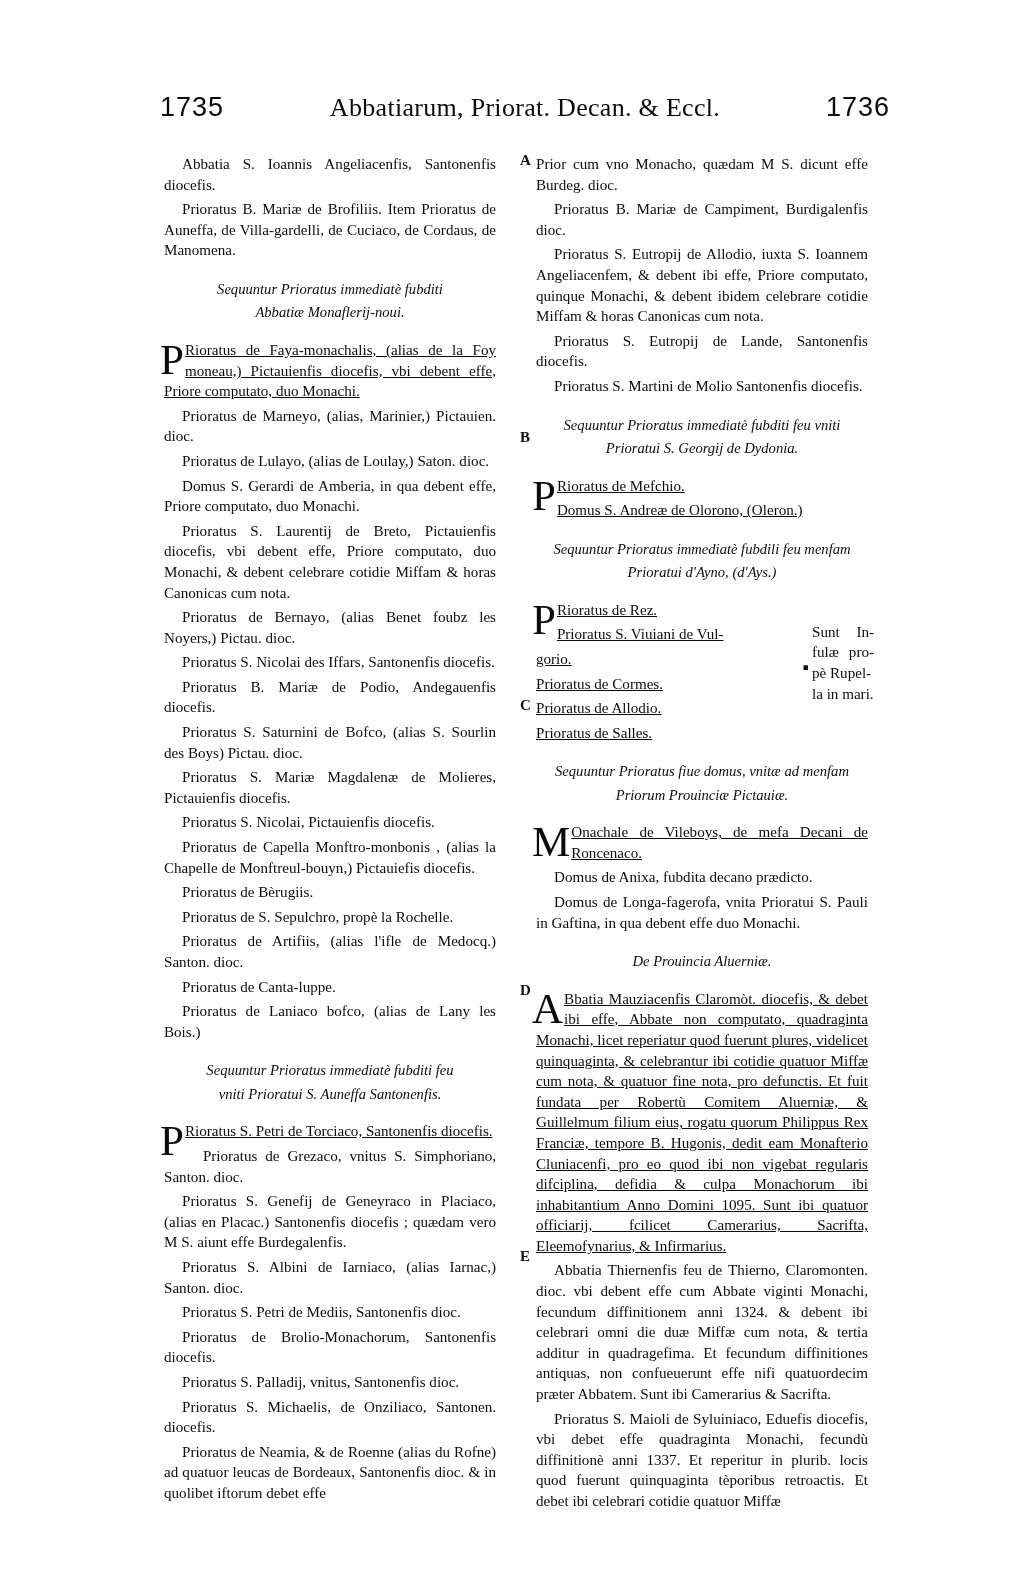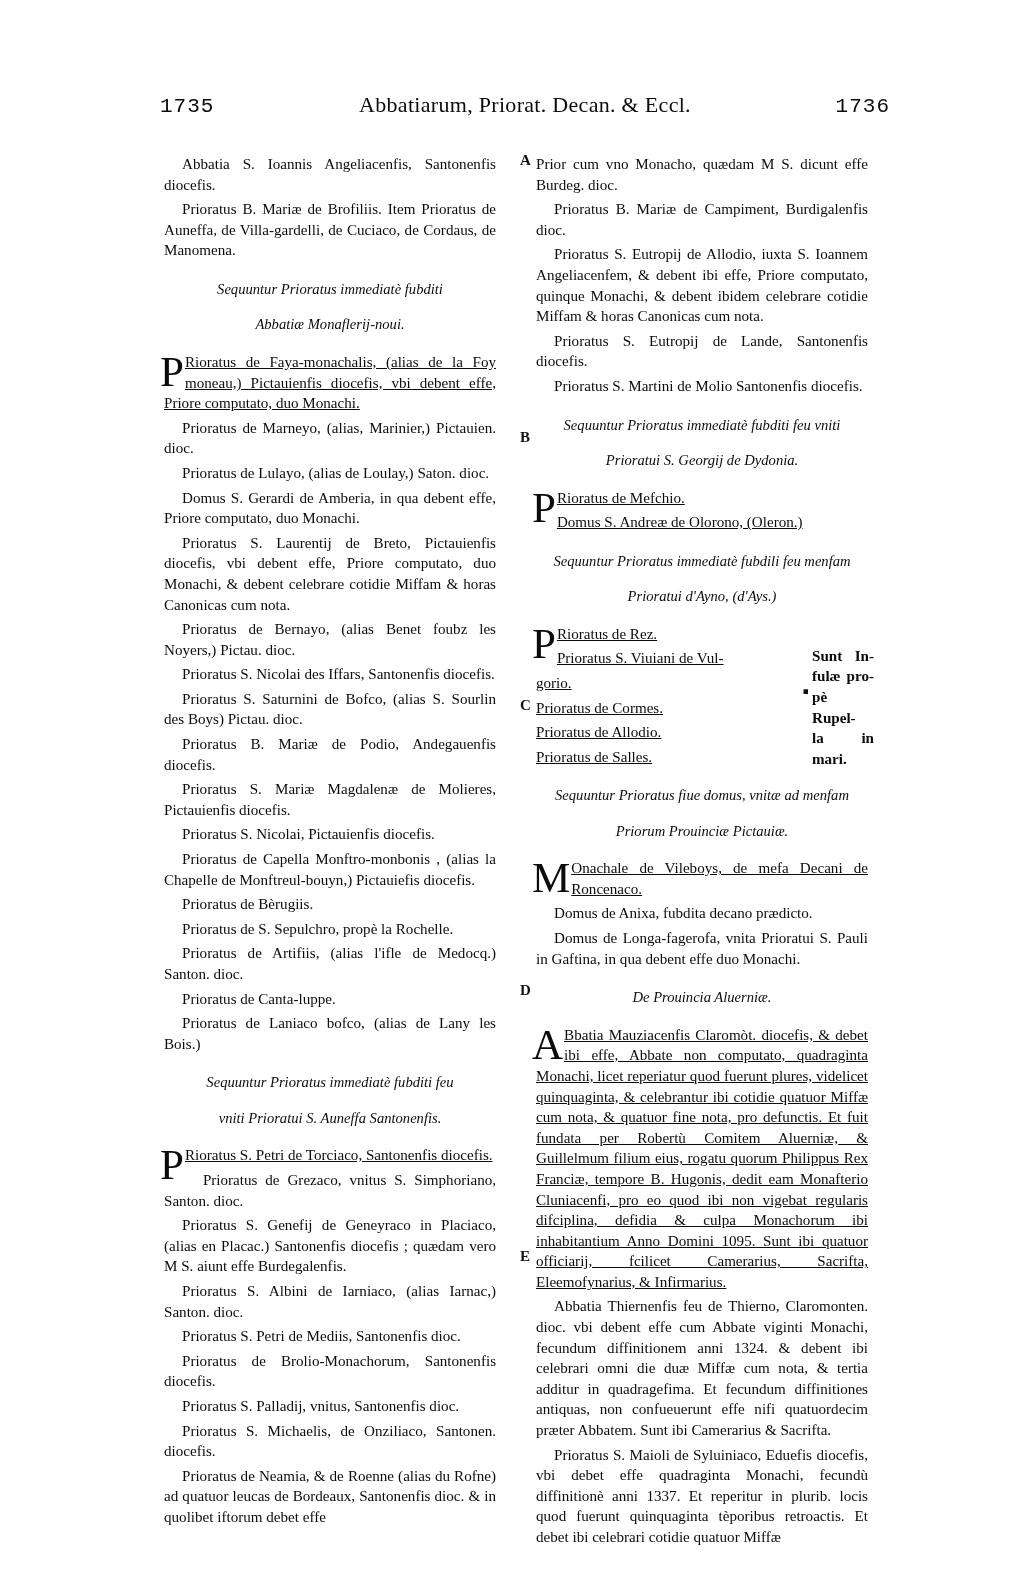--- a/index.html
+++ b/index.html
@@ -28,26 +28,26 @@
     position: absolute;
     left: 160px;
     top: 92px;
     width: 730px;
     height: 40px;
     display: flex;
     align-items: baseline;
     justify-content: space-between;
   }
   .folio {
-    font-size: 21px;
+    font-size: 27px;
     letter-spacing: 1px;
-    font-family: Liberation Mono, monospace;
+    font-family: Liberation Sans, sans-serif;
   }
   .runtitle {
-    font-size: 22px;
+    font-size: 26px;
     letter-spacing: 0.3px;
     white-space: nowrap;
   }
 
   
   .cols {
     position: absolute;
     left: 160px;
     top: 150px;
     width: 740px;
@@ -68,21 +68,21 @@
 
   p.para {
     margin: 4px;
     text-indent: 18px;
     text-align: justify;
   }
   p.para.flush    { text-indent: 0; }
 
   
   .headitalic {
-    margin: 16px;
+    margin: 4px;
     text-align: center;
     font-style: italic;
     font-size: 14.6px;
     line-height: 19.5px;
     text-indent: 0;
   }
   .gap-before { margin-top: 19px; }
   .gap-after  { margin-bottom: 17px; }
 
   
@@ -130,21 +130,21 @@
   }
   .bracegroup .brace-note {
     position: absolute;
     left: 280px;
     top: 22px;
     width: 62px;
     font-size: 15.1px;
     line-height: 20.6px;
     text-align: justify;
   }
-  .brace-note .bn-line { display: block; text-align: justify; font-weight: bold; }
+  .brace-note .bn-line { display: block; text-align: justify; }
   .brace-note .bn-line.spread {
     display: flex;
     justify-content: space-between;
   }
   .subline { text-indent: 30px; }
 </style>
 </head>
 <body>
 
 <div class="page">
@@ -177,22 +177,22 @@
         <span class="dropcap">P</span>
         <p class="para">Rioratus de Faya-monachalis, (alias de la Foy moneau,) Pictauienfis diocefis, vbi debent effe, Priore computato, duo Monachi.</p>
       </div>
 
       <p class="para">Prioratus de Marneyo, (alias, Marinier,) Pictauien. dioc.</p>
       <p class="para">Prioratus de Lulayo, (alias de Loulay,) Saton. dioc.</p>
       <p class="para">Domus S. Gerardi de Amberia, in qua debent effe, Priore computato, duo Monachi.</p>
       <p class="para">Prioratus S. Laurentij de Breto, Pictauienfis diocefis, vbi debent effe, Priore computato, duo Monachi, &amp; debent celebrare cotidie Miffam &amp; horas Canonicas cum nota.</p>
       <p class="para">Prioratus de Bernayo, (alias Benet foubz les Noyers,) Pictau. dioc.</p>
       <p class="para">Prioratus S. Nicolai des Iffars, Santonenfis diocefis.</p>
+      <p class="para">Prioratus B. Mariæ de Podio, Andegauenfis diocefis.</p>
       <p class="para">Prioratus S. Saturnini de Bofco, (alias S. Sourlin des Boys) Pictau. dioc.</p>
-      <p class="para">Prioratus B. Mariæ de Podio, Andegauenfis diocefis.</p>
       <p class="para">Prioratus S. Mariæ Magdalenæ de Molieres, Pictauienfis diocefis.</p>
       <p class="para">Prioratus S. Nicolai, Pictauienfis diocefis.</p>
       <p class="para">Prioratus de Capella Monftro-monbonis , (alias la Chapelle de Monftreul-bouyn,) Pictauiefis diocefis.</p>
       <p class="para">Prioratus de Bèrugiis.</p>
       <p class="para">Prioratus de S. Sepulchro, propè la Rochelle.</p>
       <p class="para">Prioratus de Artifiis, (alias l'ifle de Medocq.) Santon. dioc.</p>
       <p class="para">Prioratus de Canta-luppe.</p>
       <p class="para">Prioratus de Laniaco bofco, (alias de Lany les Bois.)</p>
 
       <div class="gap-before gap-after">

